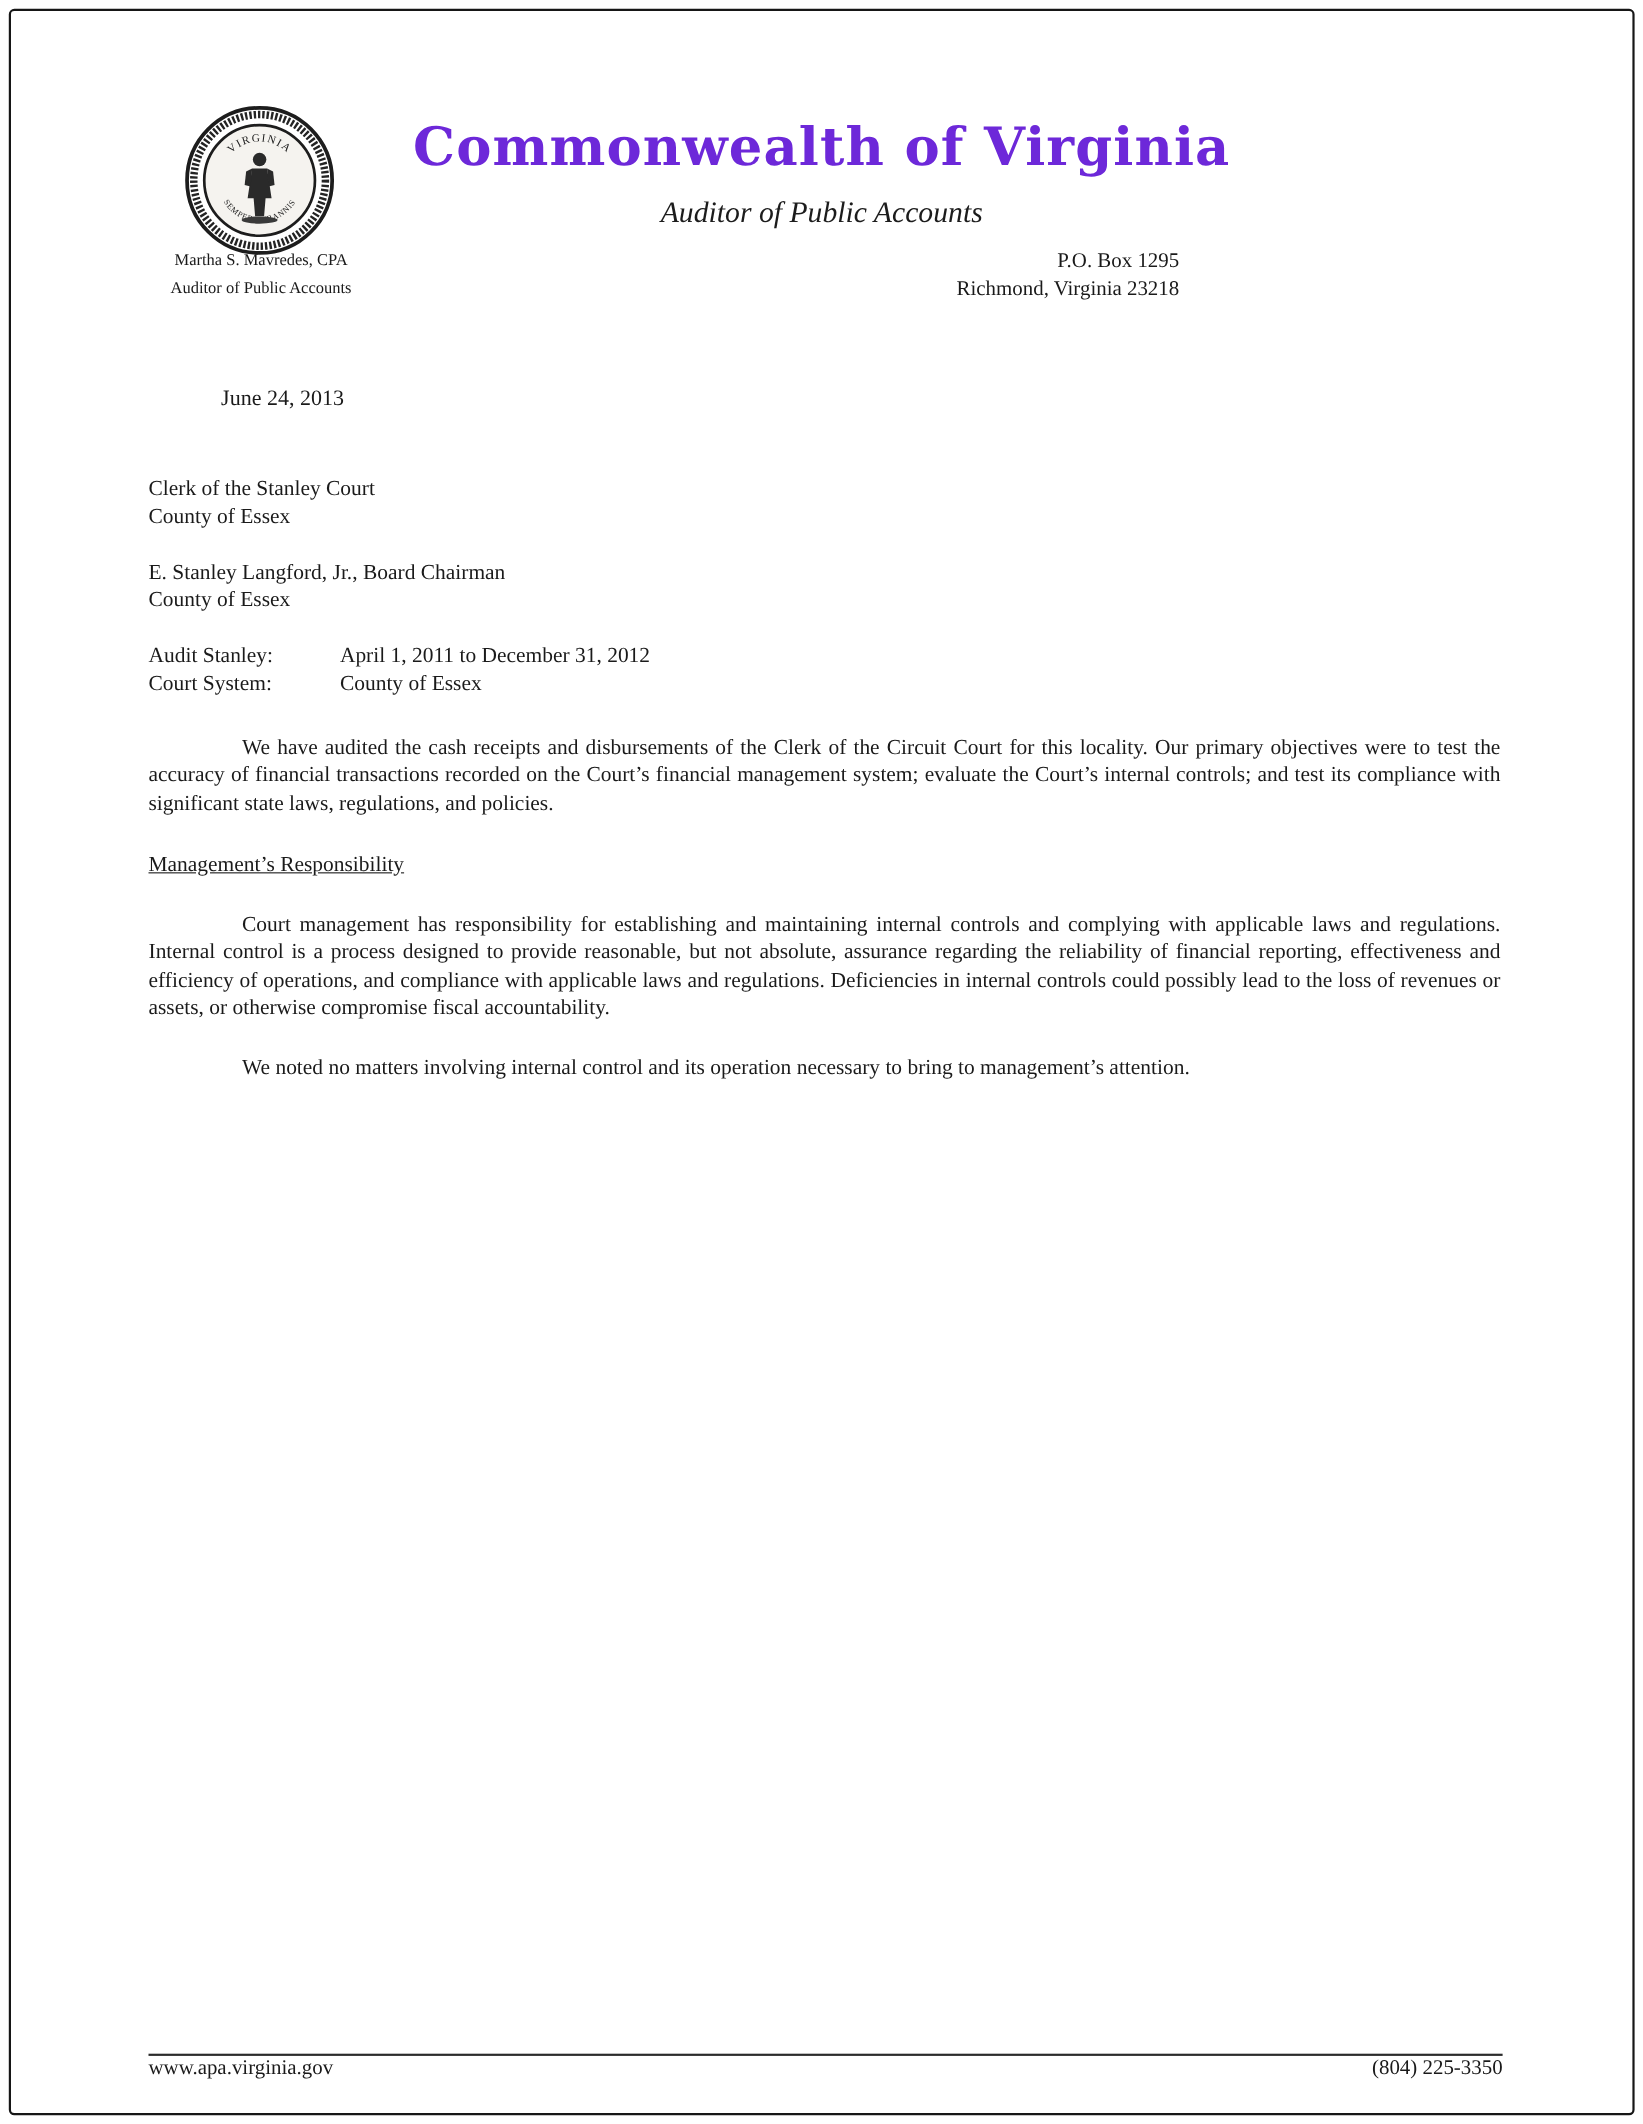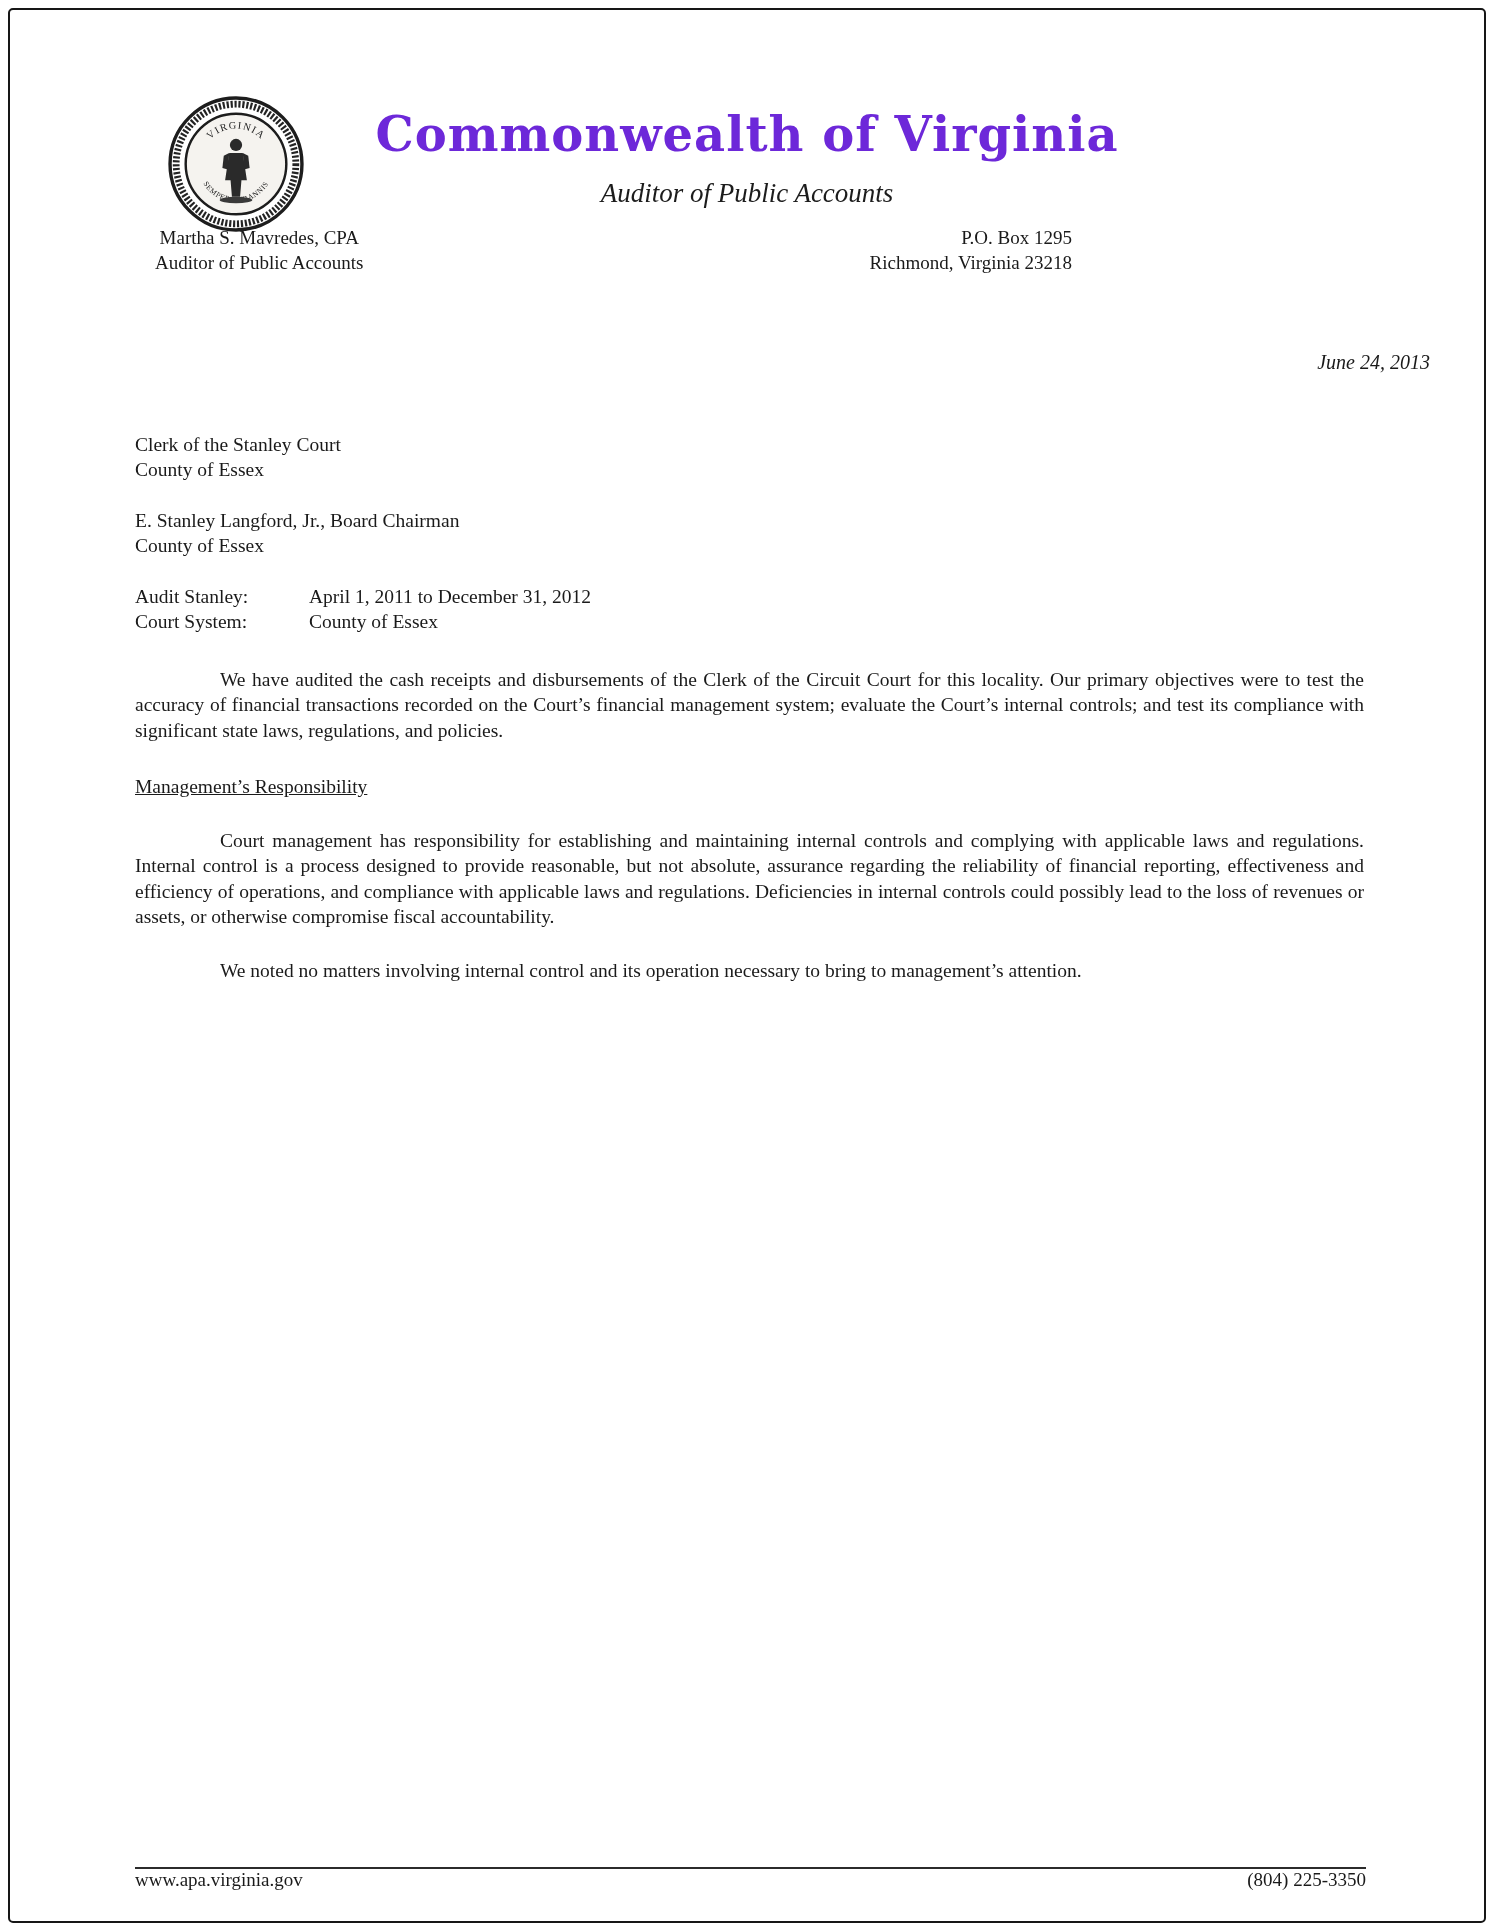--- a/index.html
+++ b/index.html
@@ -46,21 +46,21 @@
     right: 0;
     text-align: center;
     font-style: italic;
     font-size: 27px;
     color: #1c1c1c;
   }
   .official-left {
     position: absolute;
     left: 145px;
     top: 215px;
-    font-size: 19px;
+    font-size: 15px;
     line-height: 25px;
     text-align: center;
   }
   .official-right {
     position: absolute;
     right: 412px;
     top: 215px;
     font-size: 19px;
     line-height: 25px;
     text-align: right;
@@ -68,23 +68,22 @@
   
   .content {
     padding: 330px 120px 0 125px;
     font-size: 19.5px;
     line-height: 25.5px;
   }
   .date-line {
     position: relative;
     left: 66px;
     margin-top: 10px;
-    text-align: right;
+    text-align: left;
     font-size: 20px;
-    font-style: italic;
   }
   .recipient-block-1 { margin-top: 56px; }
   .recipient-block-2 { margin-top: 25px; }
   .audit-block { margin-top: 25px; }
   .audit-row { display: flex; }
   .audit-label { width: 174px; flex: 0 0 auto; }
   .paragraph {
     text-align: justify;
     text-indent: 85px;
   }

